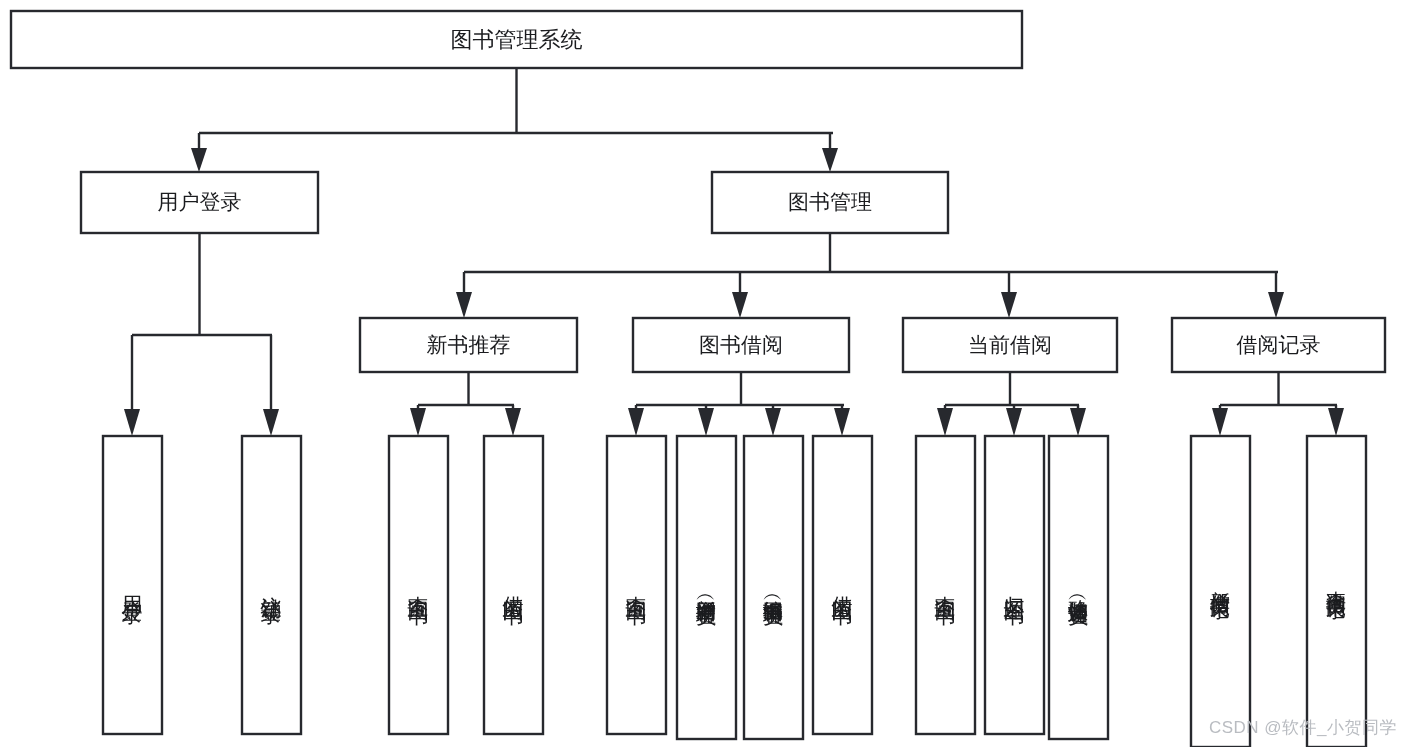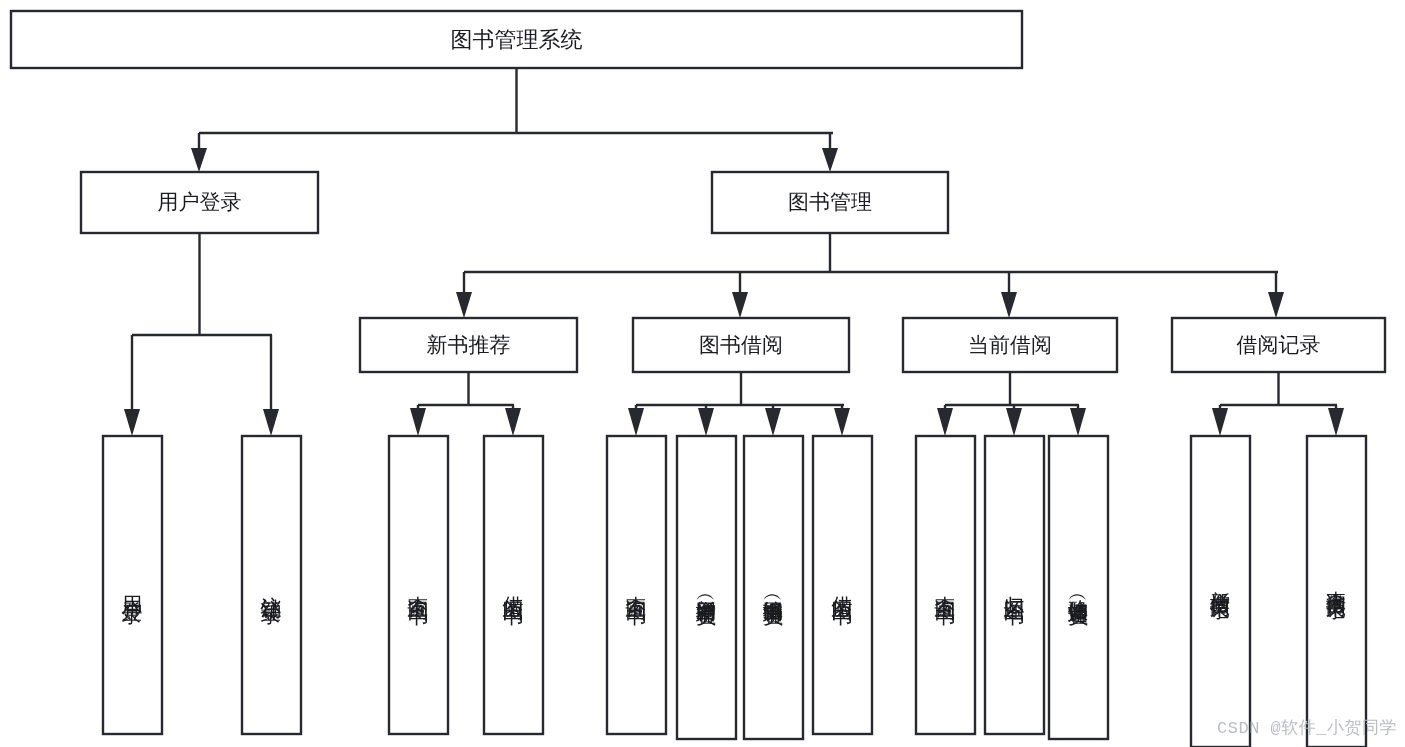--- a/index.html
+++ b/index.html
@@ -68,21 +68,21 @@
     display: flex;
     align-items: center;
     justify-content: center;
     pointer-events: none;
     user-select: none;
   }
   .watermark {
     position: absolute;
     right: 8px;
     bottom: 8px;
-    font-family: Liberation Mono, monospace;
+    font-family: Liberation Sans, sans-serif;
     font-size: 17px;
     color: #b9bcc1;
     letter-spacing: 0.5px;
     white-space: nowrap;
   }
 </style>
 </head>
 <body>
 
 <div id="diagram-root">

